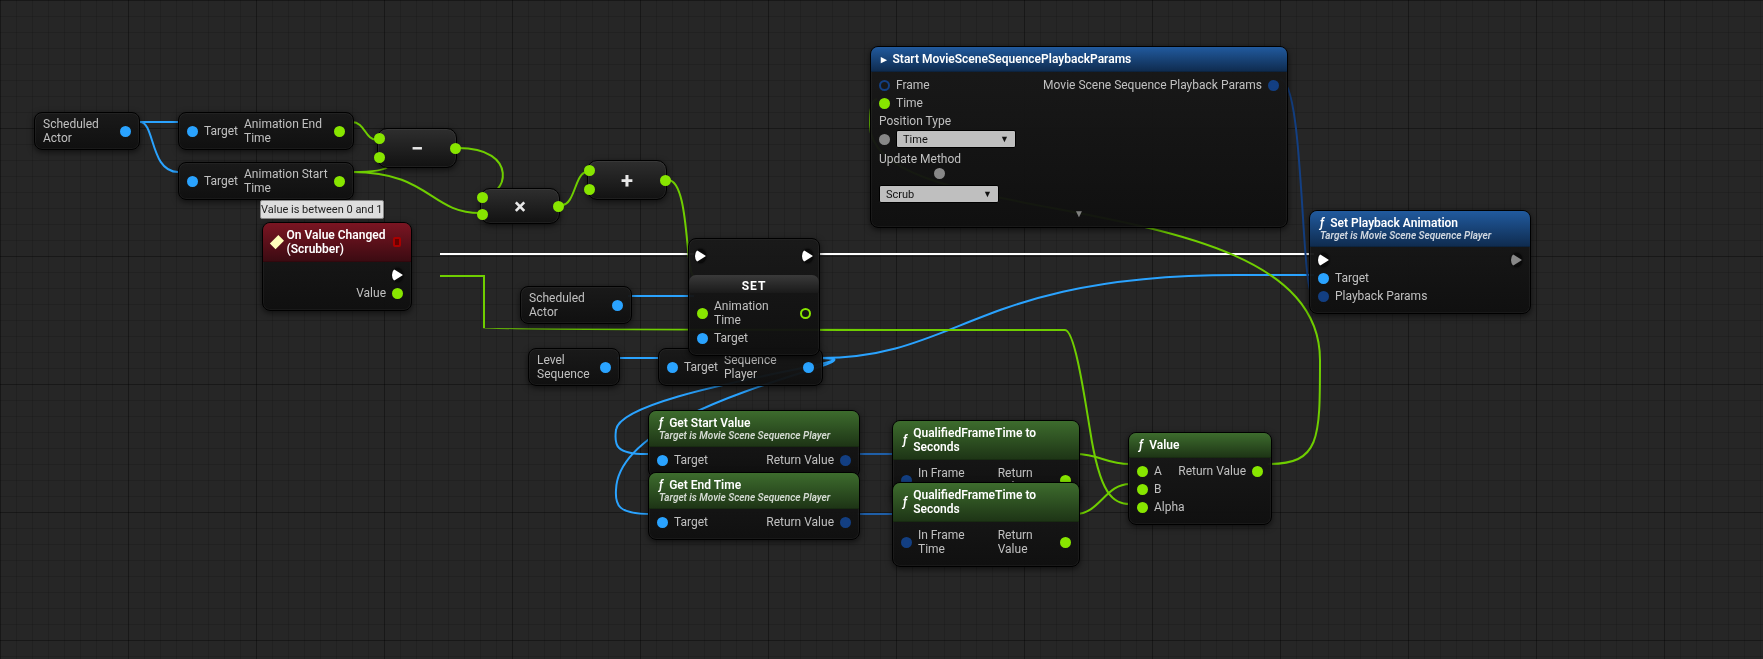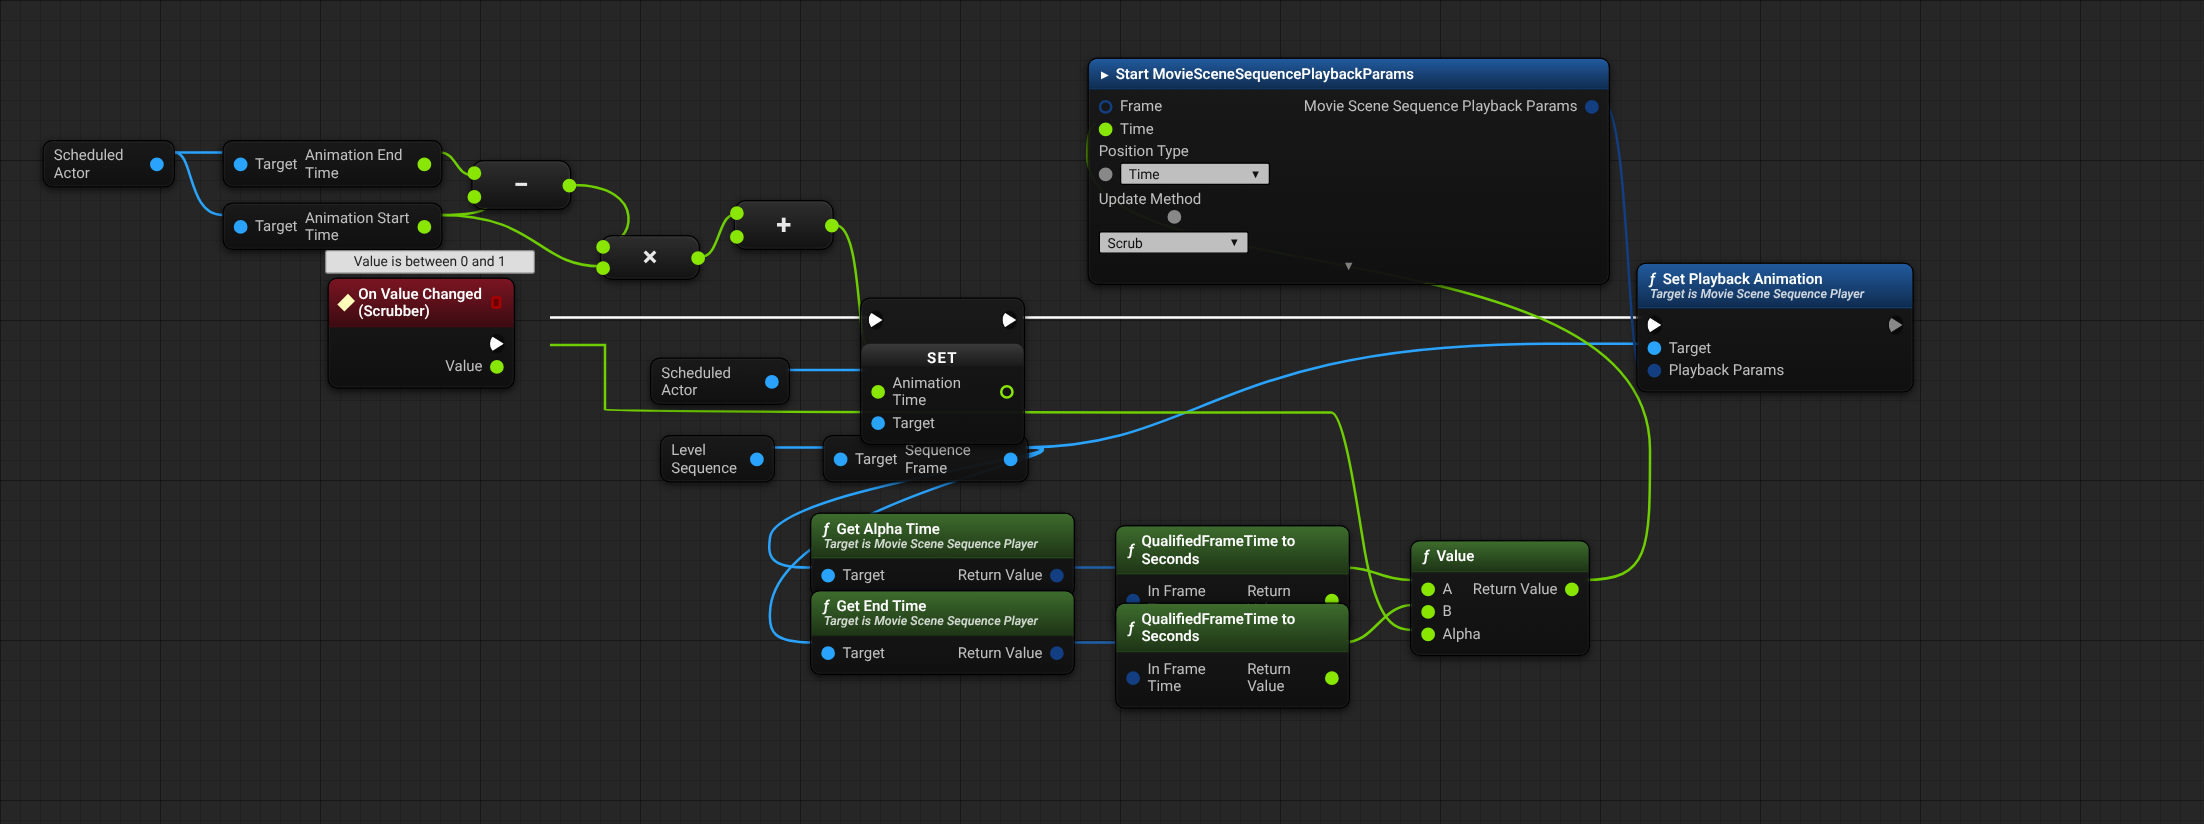--- a/index.html
+++ b/index.html
@@ -76,21 +76,21 @@
   }
   .bigop .pins-l, .bigop .pins-r {
     position:absolute; top:0; bottom:0; width:16px;
     display:flex; flex-direction:column; justify-content:space-around; align-items:center;
   }
   .bigop .pins-l{left:-7px;} .bigop .pins-r{right:-7px;}
 
   .tooltip {
     position:absolute;
     background:#ddd; color:#222; font-size:11px;
-    padding:2px 22px; border:1px solid #888; border-radius:2px;
+    padding:2px 0; border:1px solid #888; border-radius:2px;
   }
   .select {
     display:inline-flex; align-items:center; justify-content:space-between;
     background:#bfbfbf; color:#111; border:1px solid #000;
     height:18px; padding:0 6px; border-radius:2px; font-size:11px; min-width:120px;
   }
   .select .arrow{ margin-left:4px; font-size:9px;}
   .checkbox{ width:14px;height:14px;border:1px solid #888;background:#1a1a1a; display:inline-block;}
 
   .label { font-size:12px; color:#c0c0c0; }
@@ -157,21 +157,21 @@
 </div>
 
 <div class="node compact" style="left:528px; top:348px; width:92px;">
   <span class="label">Level Sequence</span>
   <span class="pin obj" style="margin-left:auto"></span>
 </div>
 
 <div class="node compact" style="left:658px; top:348px; width:165px;">
   <span class="pin obj"></span>
   <span class="label">Target</span>
-  <span class="label" style="margin-left:auto">Sequence Frame</span>
+  <span class="label" style="margin-left:auto">Sequence Player</span>
   <span class="pin obj"></span>
 </div>
 
 <div class="tooltip" style="left:260px; top:200px;">
   <span>Value is between 0 and 1</span>
 </div>
 
 <div class="bigop" style="left:377px; top:128px; height:40px;">
   <div class="pins-l">
       <span class="pin float"></span>
@@ -326,21 +326,21 @@
           <span class="label">Playback Params</span>
         </span>
       </div>
   </div>
 </div>
 
 <div class="node" style="left:648px; top:410px; width:212px;">
   <div class="title hdr-green" style="display:block;">
     <div style="display:flex;align-items:center;gap:6px;">
         <span style="font-style:italic;">ƒ</span>
-        <span>Get Alpha Time</span>
+        <span>Get Start Value</span>
       </div>
     <div style="font-size:10px;font-style:italic;opacity:.8;">Target is Movie Scene Sequence Player</div>
   </div>
   <div class="body">
     <div class="row">
         <span class="left">
           <span class="pin obj"></span>
           <span class="label">Target</span>
         </span>
     <span class="right">

